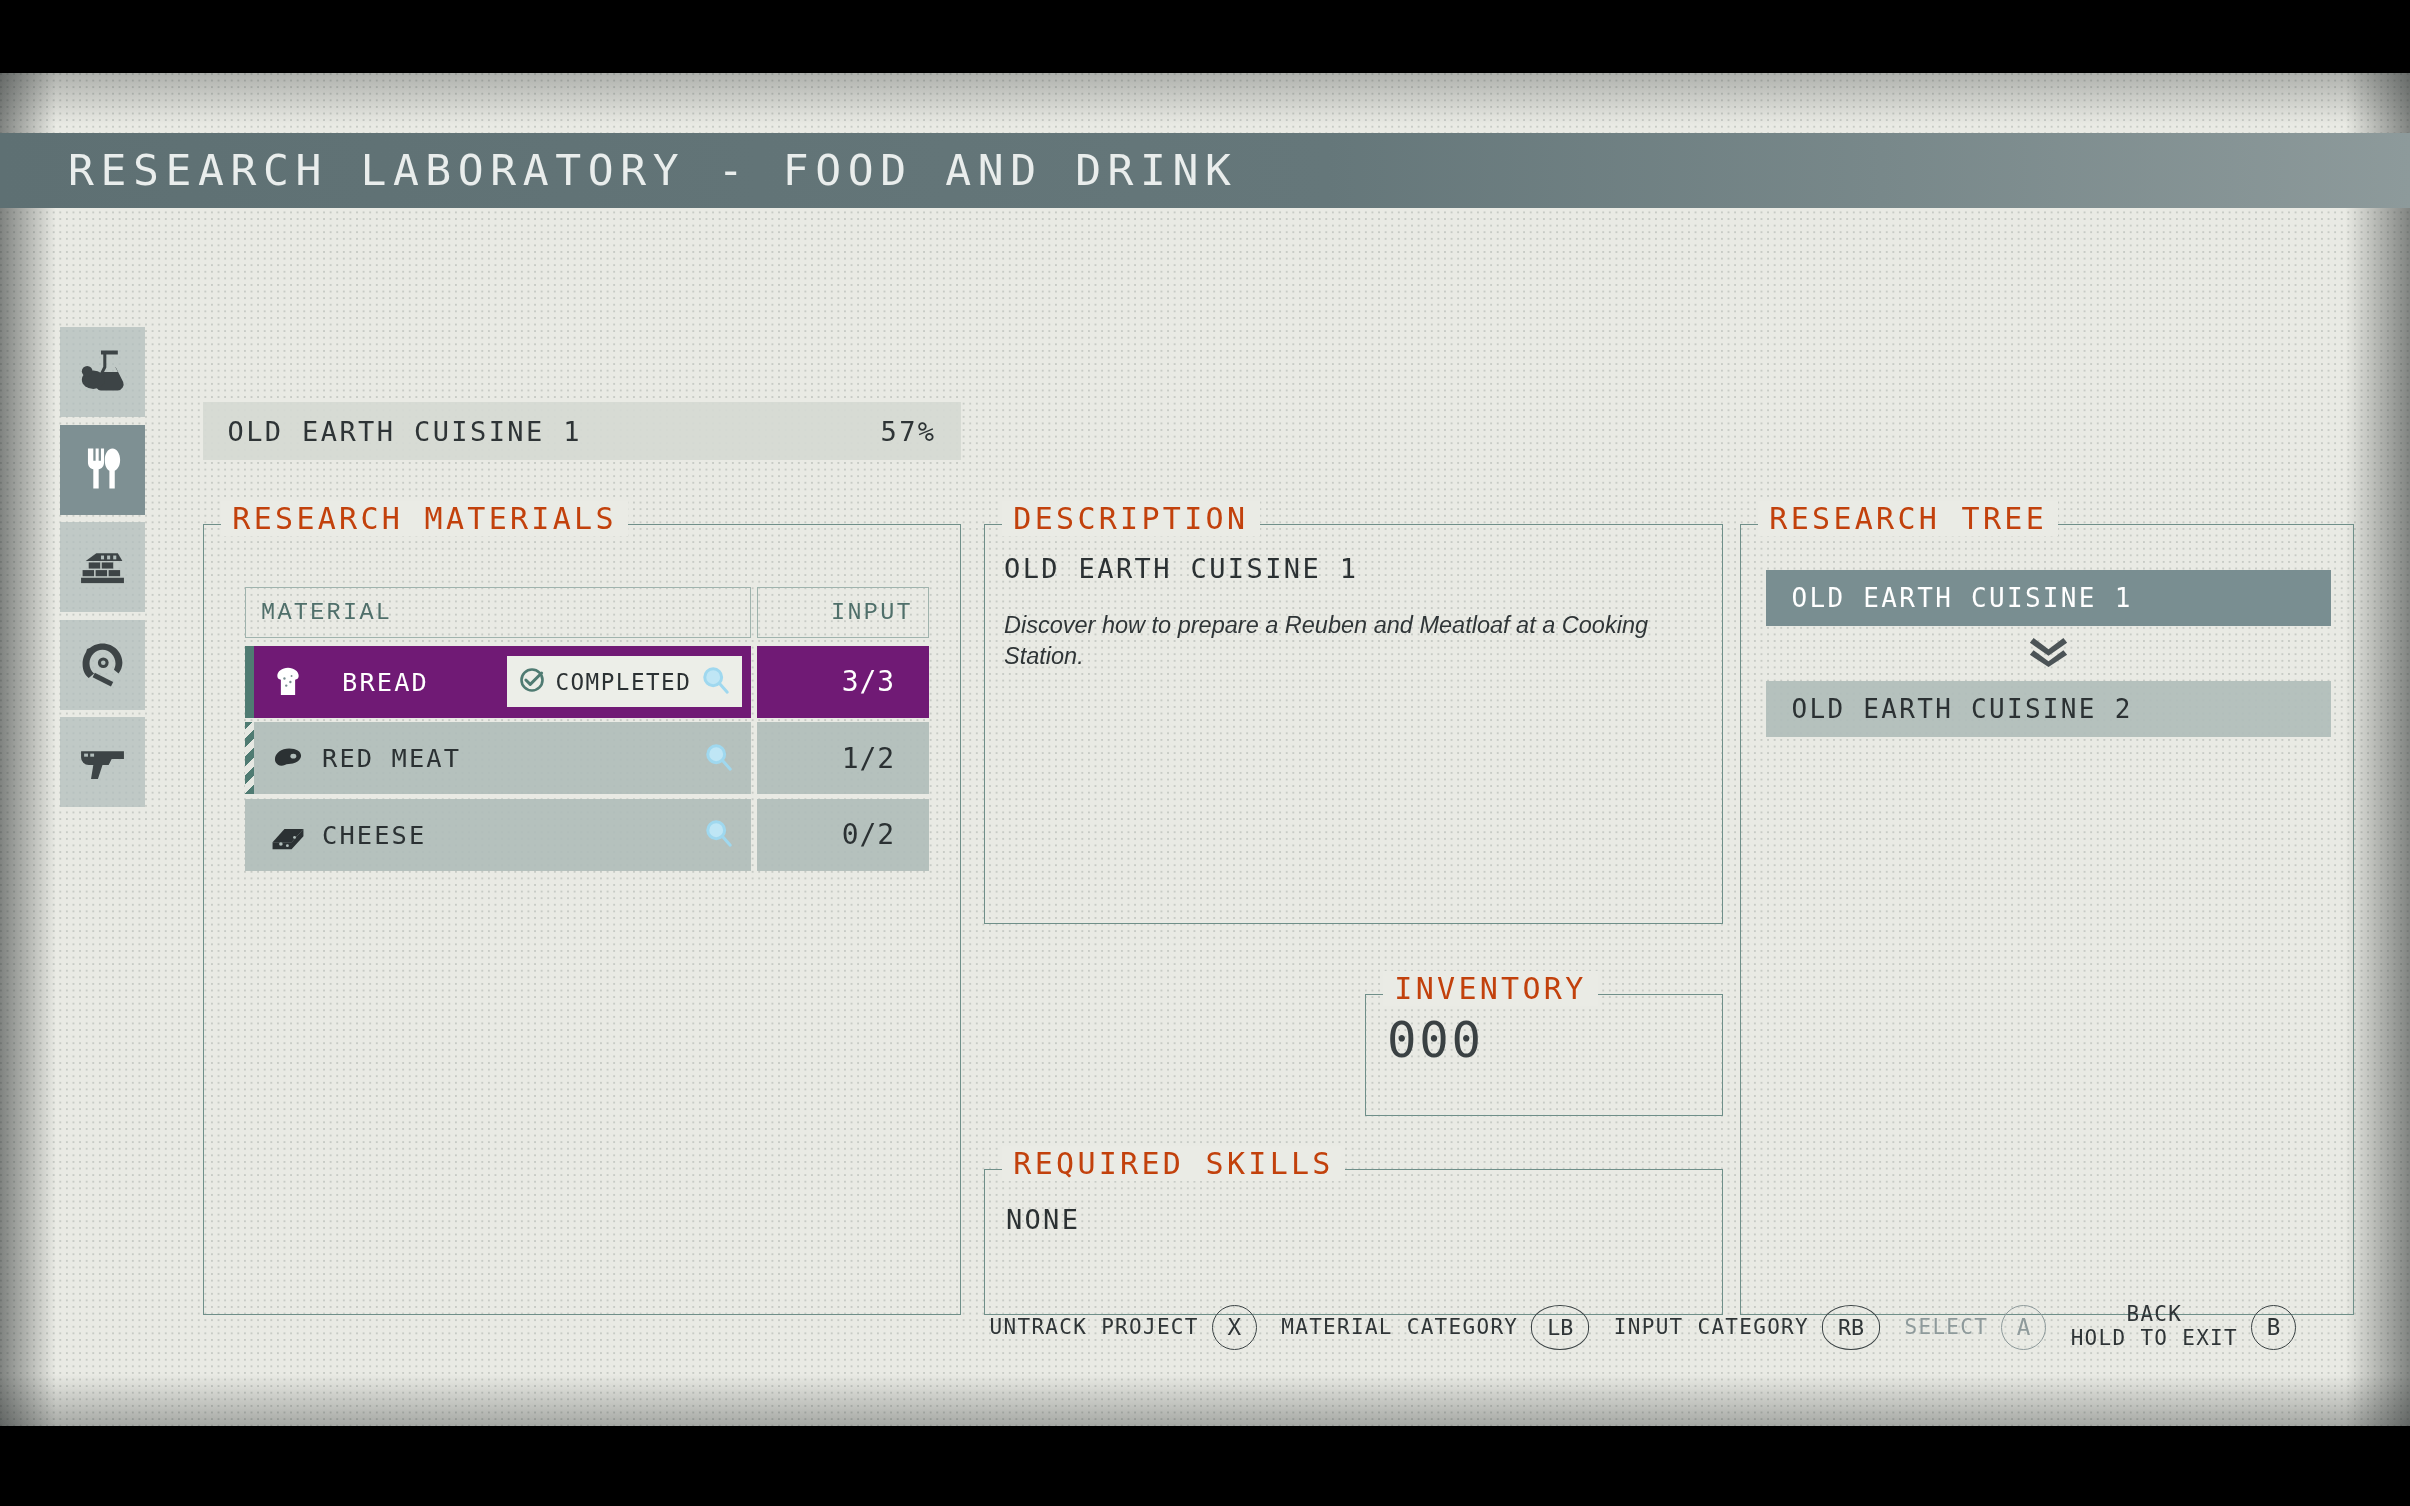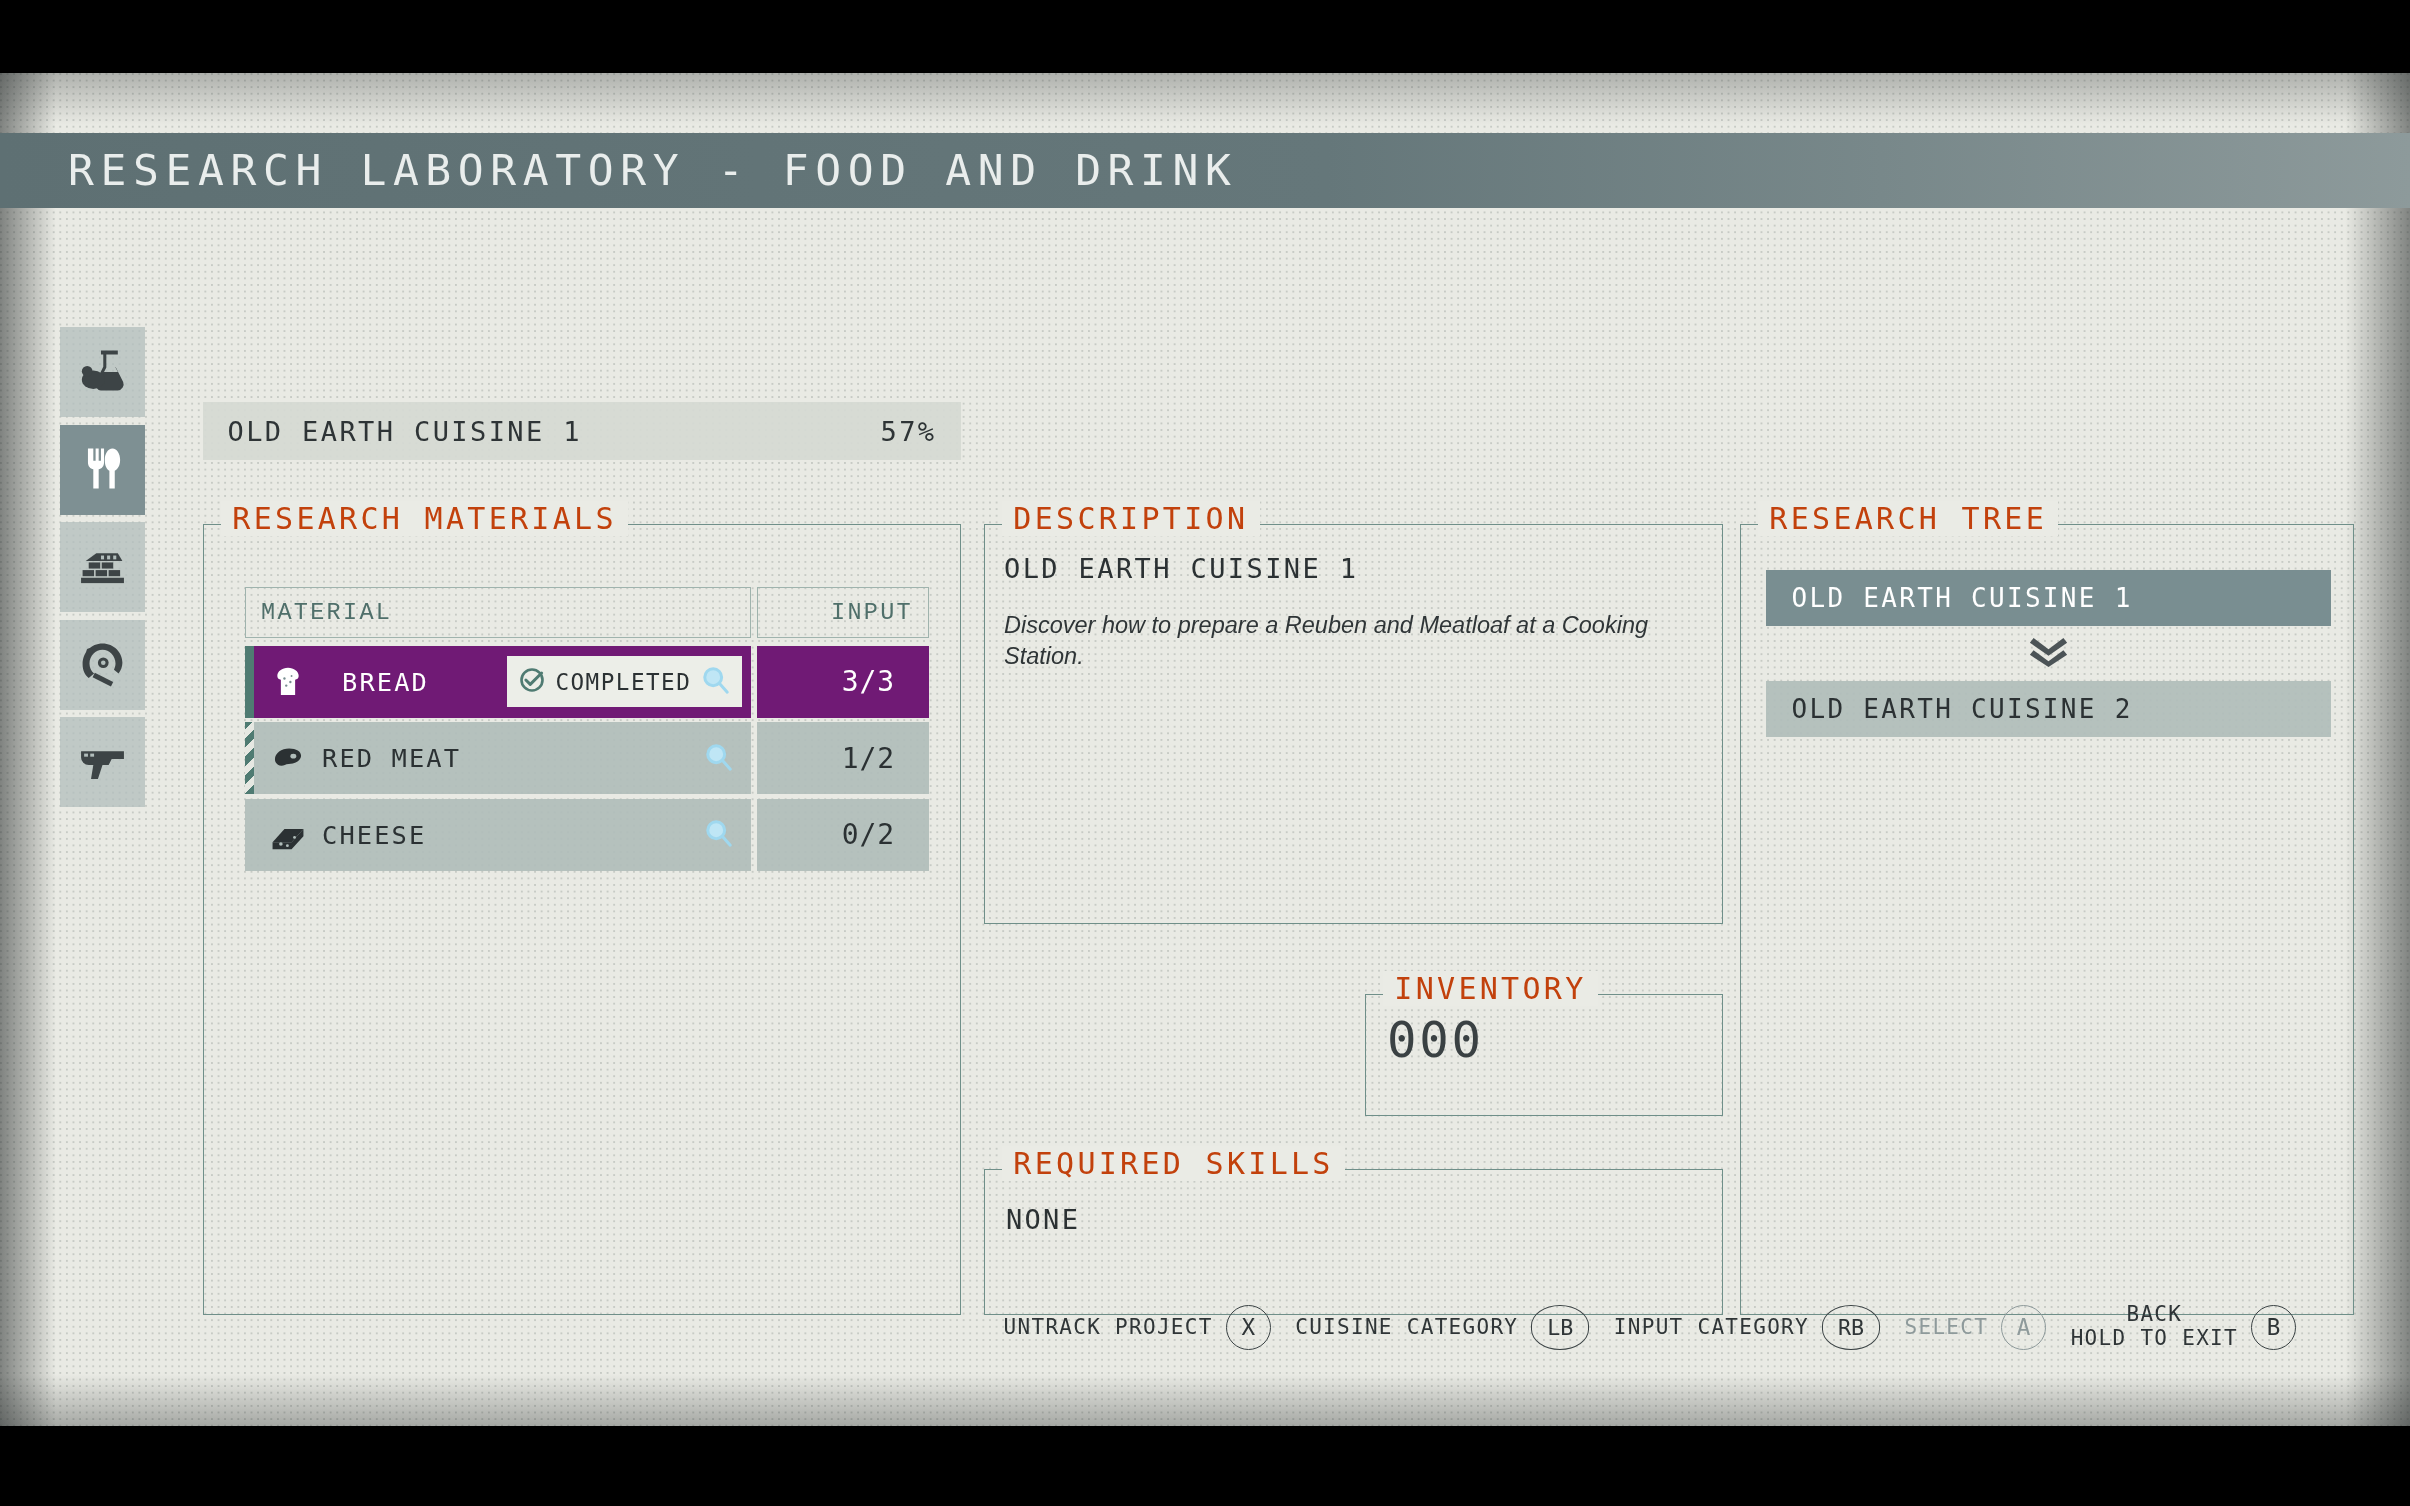--- a/index.html
+++ b/index.html
@@ -401,21 +401,21 @@
           <div class="tnode">OLD EARTH CUISINE 2</div>
         </div>
       </div>
 
       <div id="hints">
         <div class="hint">
           <span class="lbl">UNTRACK PROJECT</span>
           <span class="btn">X</span>
         </div>
         <div class="hint">
-          <span class="lbl">CUISINE CATEGORY</span>
+          <span class="lbl">MATERIAL CATEGORY</span>
           <span class="btn wide">LB</span>
         </div>
         <div class="hint">
           <span class="lbl">INPUT CATEGORY</span>
           <span class="btn wide">RB</span>
         </div>
         <div class="hint dim">
           <span class="lbl">SELECT</span>
           <span class="btn">A</span>
         </div>

